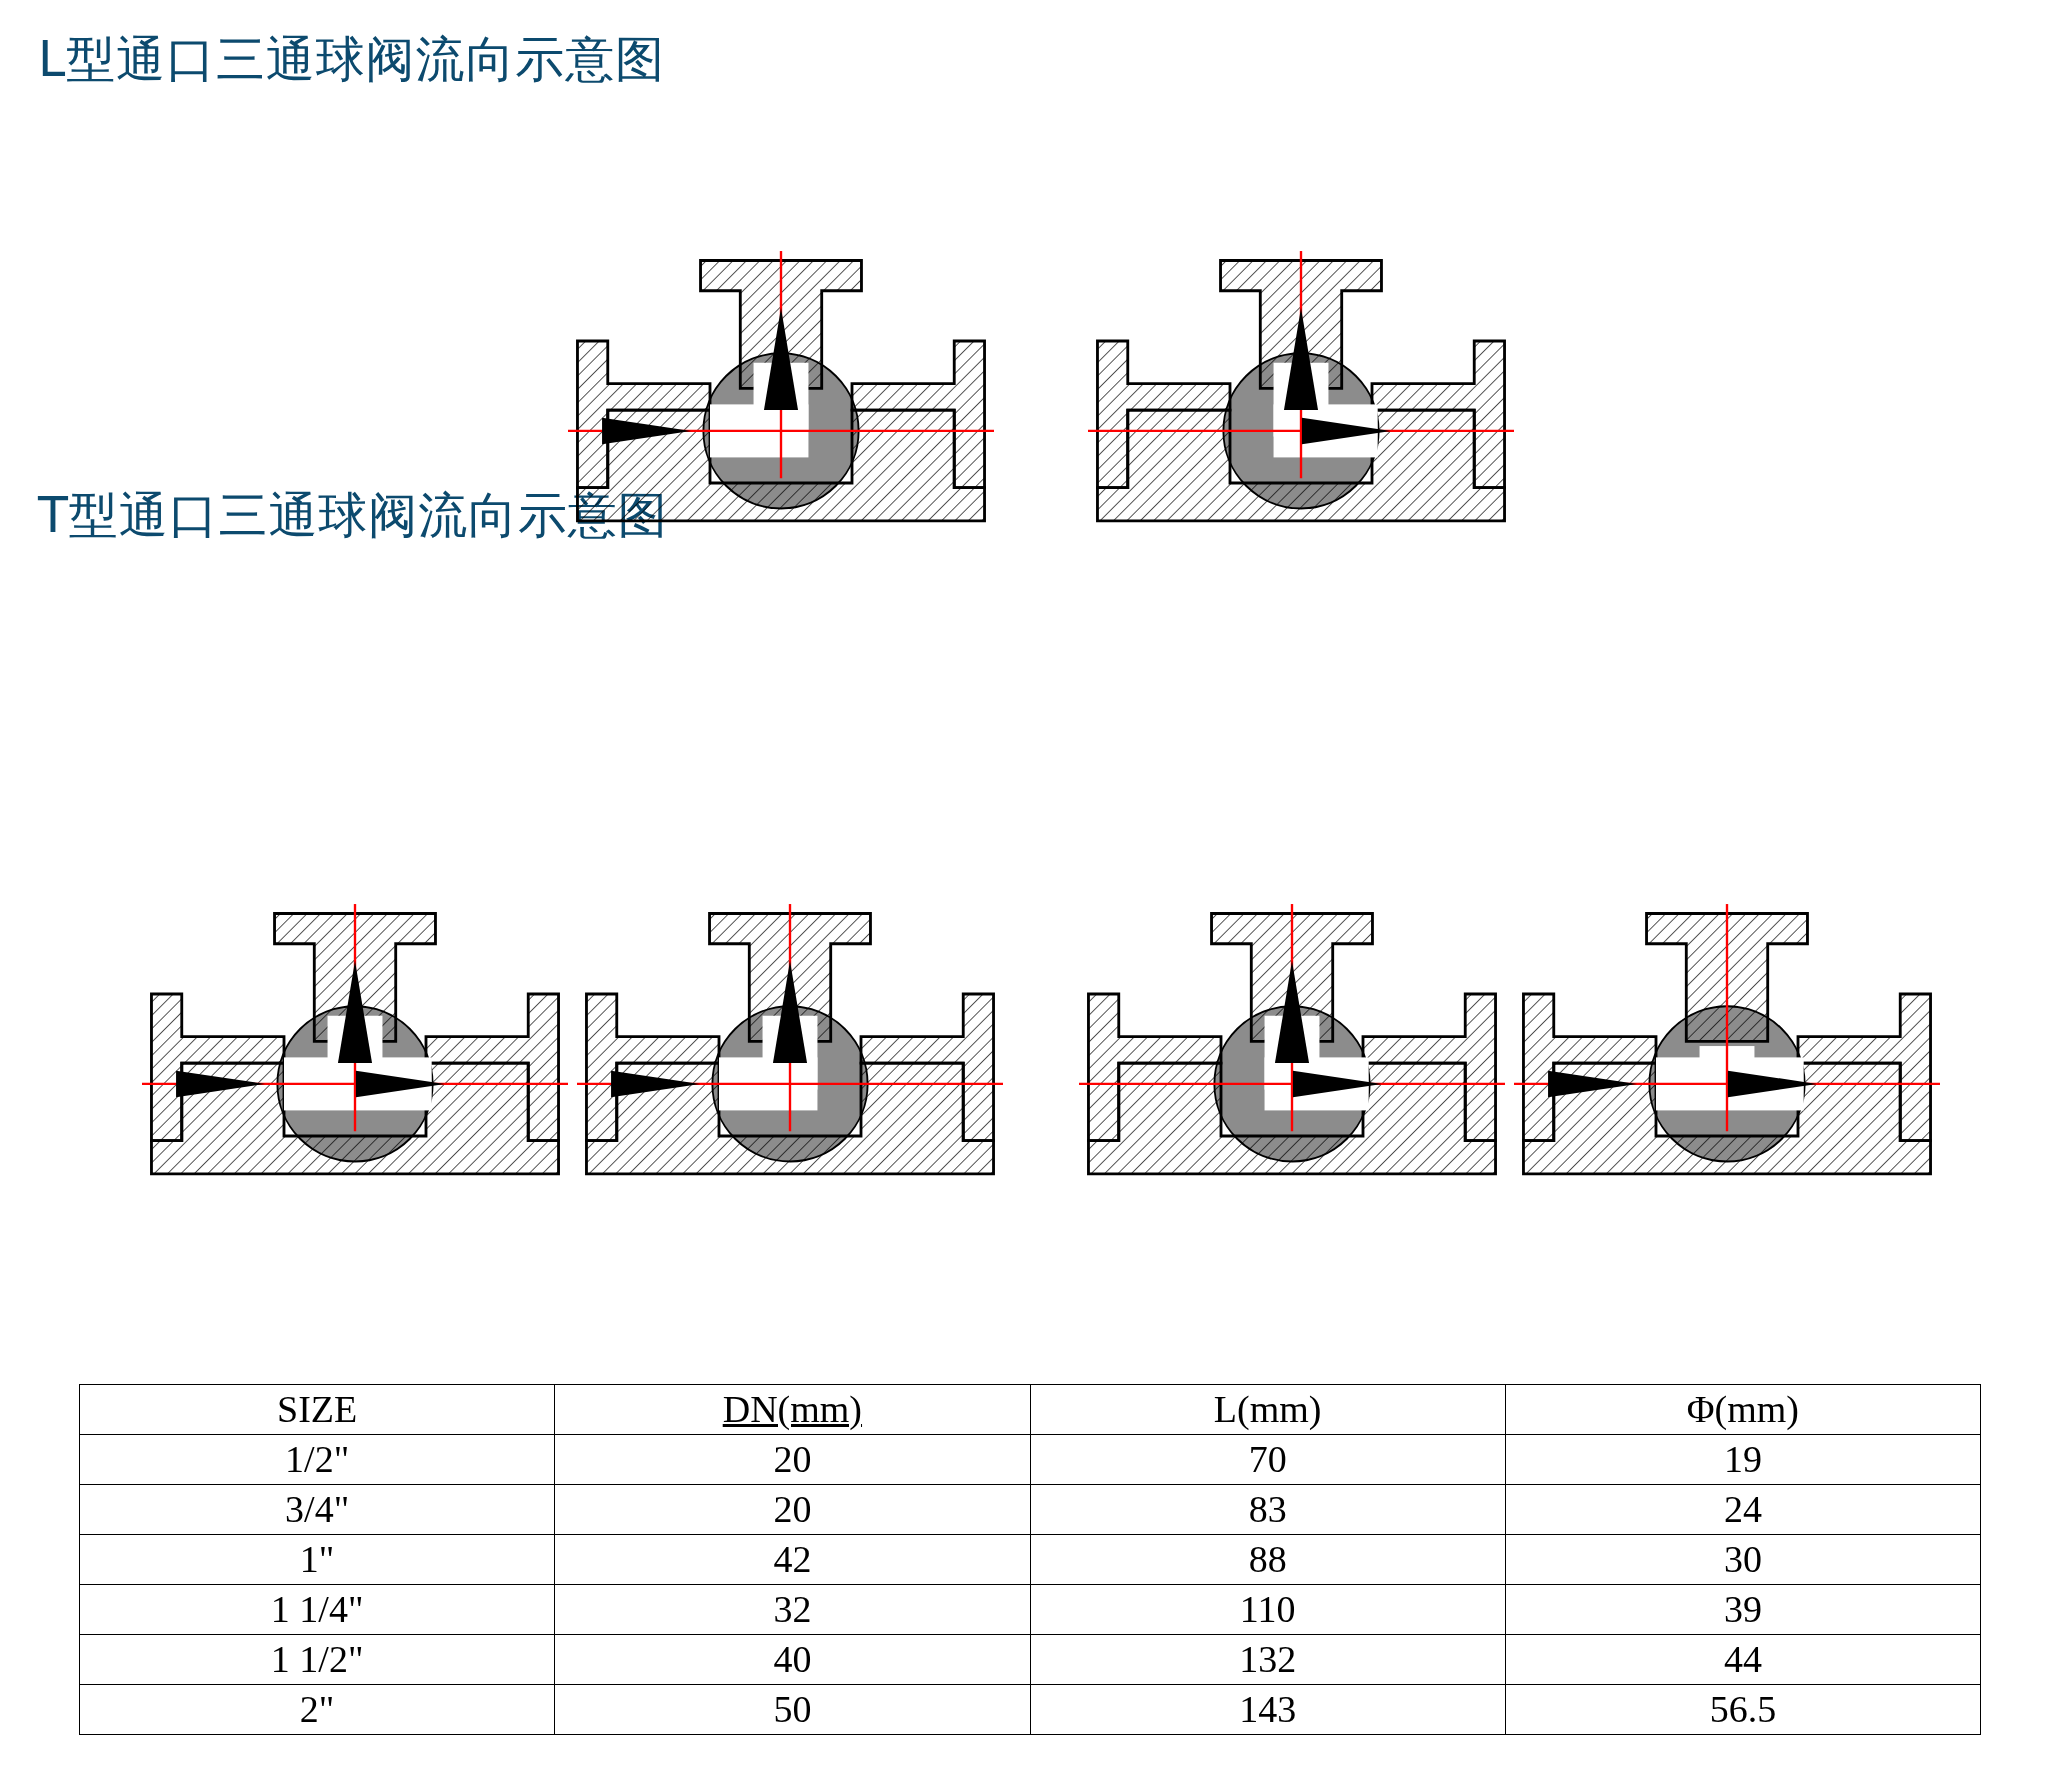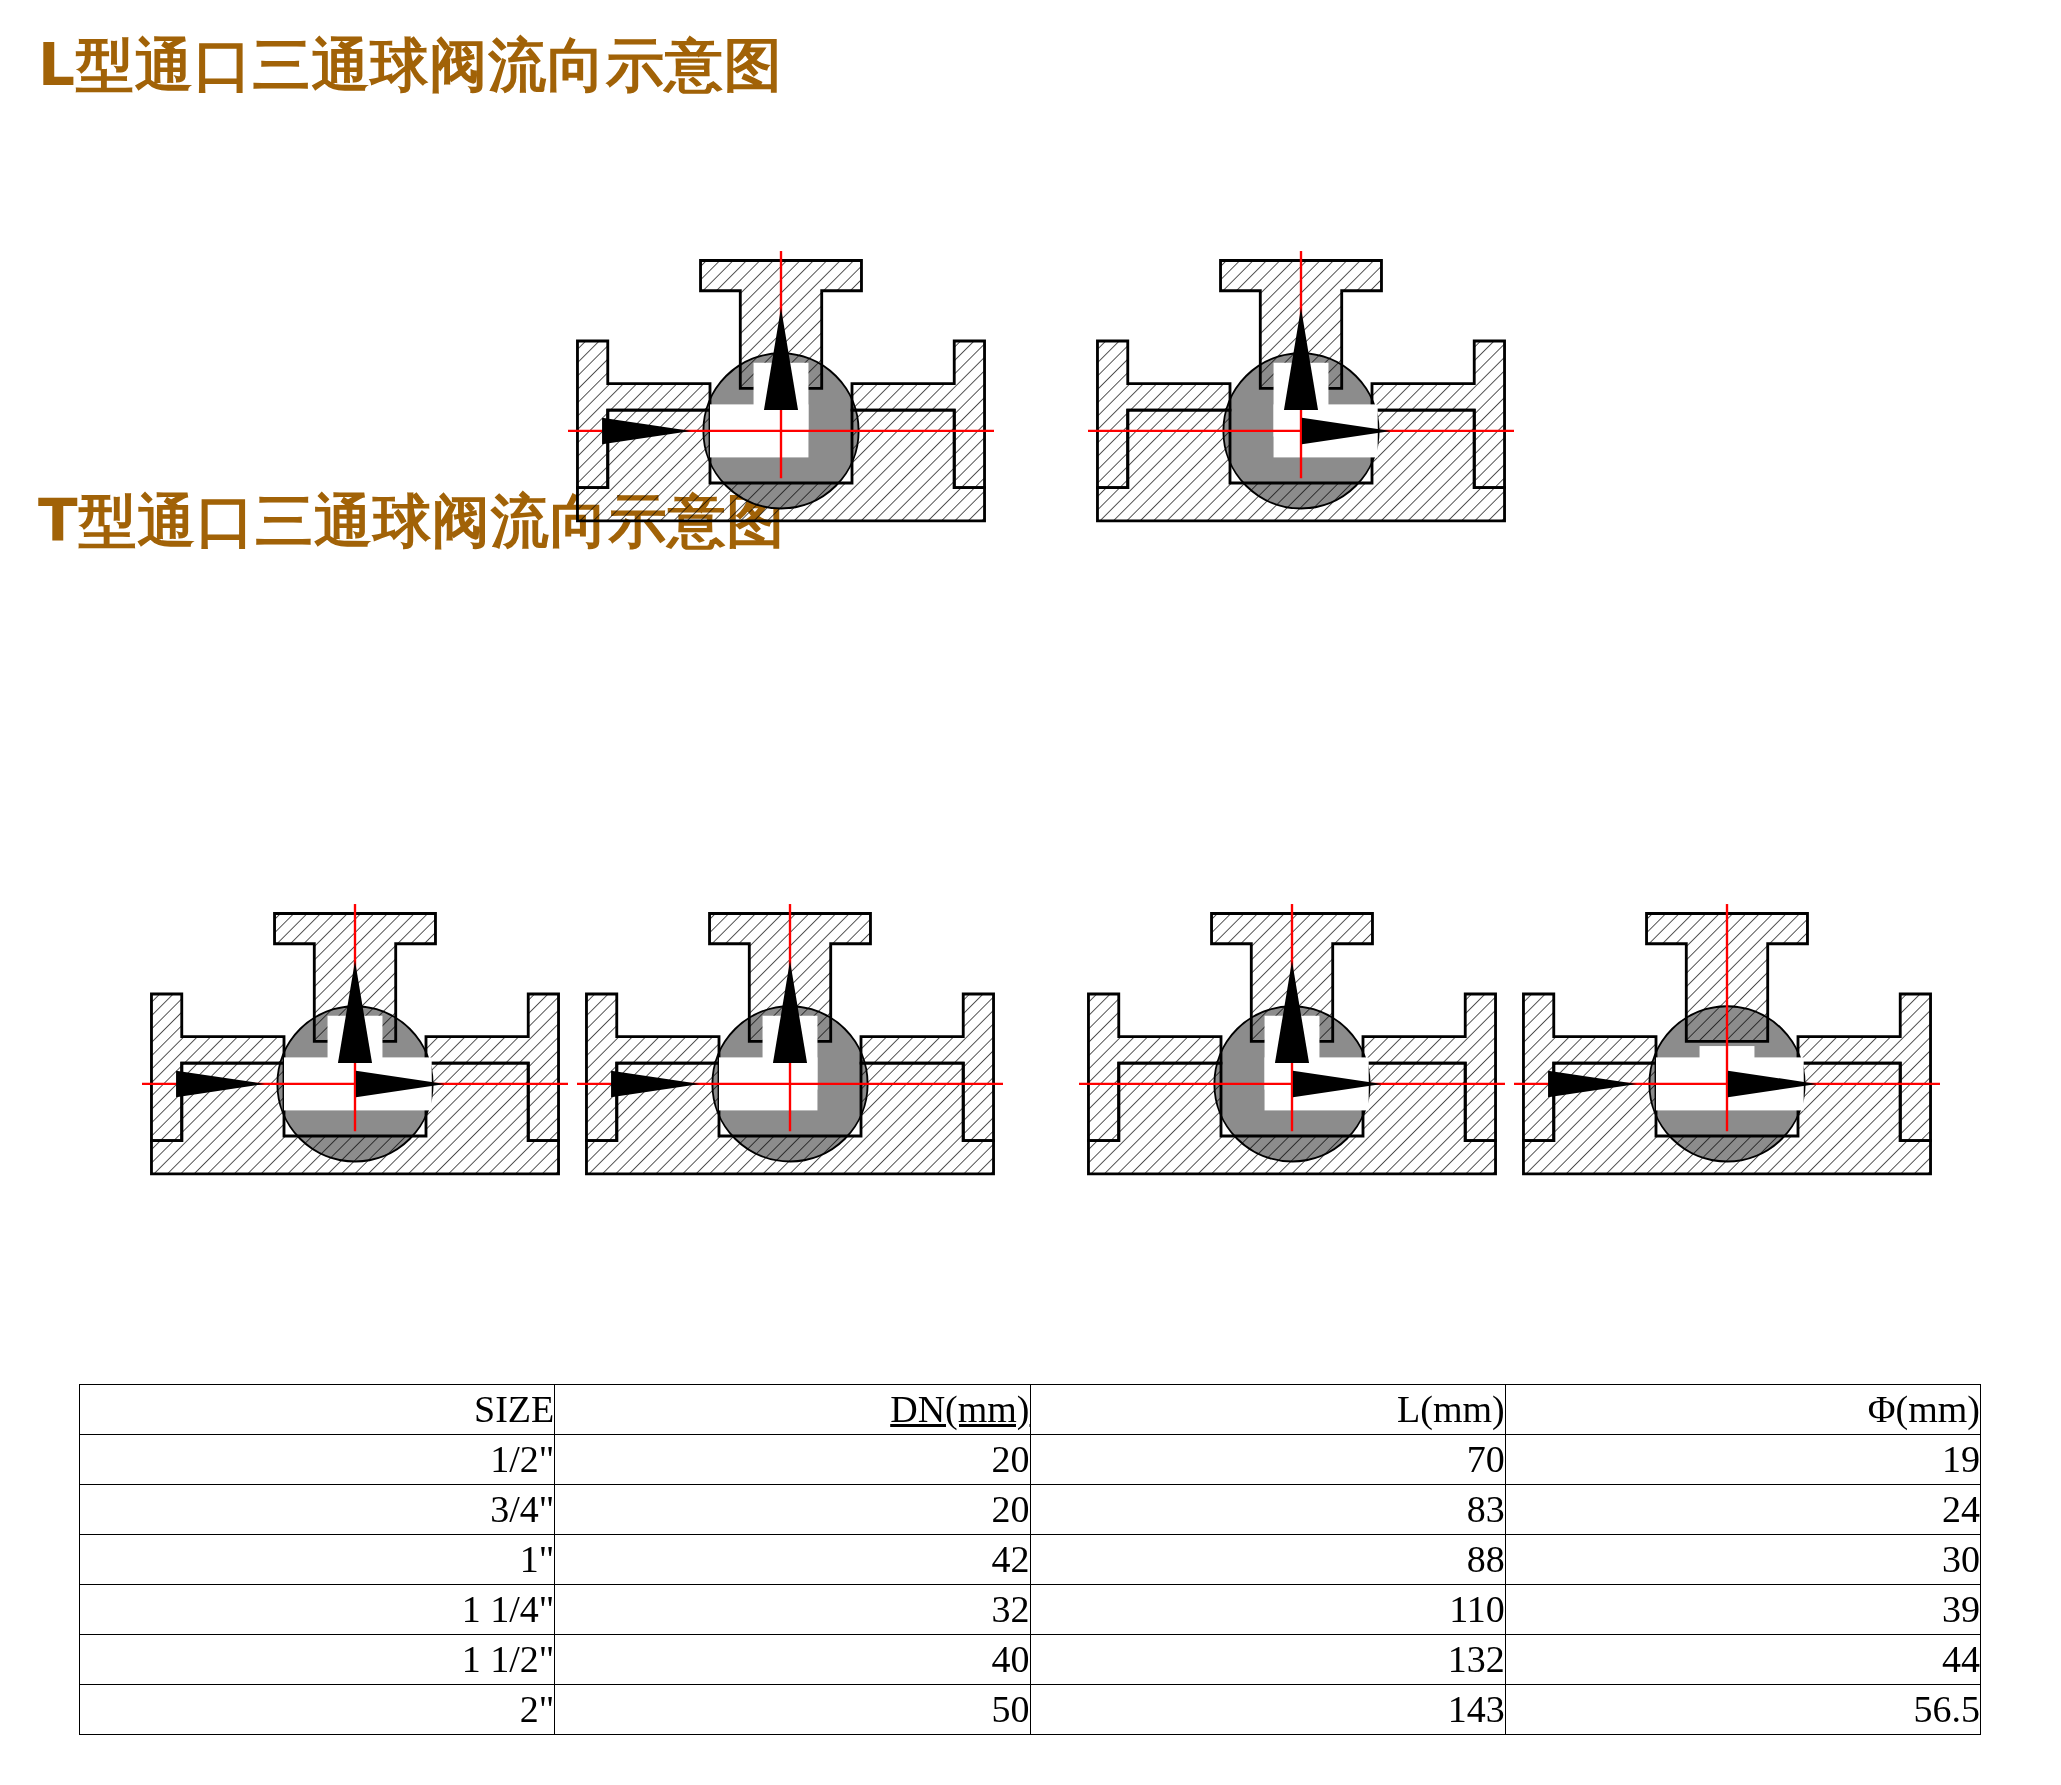--- a/index.html
+++ b/index.html
@@ -10,24 +10,24 @@
   body {
     width: 2061px;
     height: 1786px;
     position: relative;
     font-family: "Liberation Sans", sans-serif;
     color: #000000;
     overflow: hidden;
   }
   .heading {
     position: absolute;
-    font-size: 58px;
-    font-weight: 700;
+    font-size: 49px;
+    font-weight: 400;
     letter-spacing: 0.9px;
-    color: #a16207;
+    color: #0c4a6e;
     white-space: nowrap;
     font-family: "DejaVu Sans", "Liberation Sans", sans-serif;
   }
   #heading-l { left: 38px; top: 26.5px; }
   #heading-t { left: 38px; top: 483px; }
 
   .valve-group {
     position: absolute;
   }
   .valve-svg { display: block; }
@@ -36,21 +36,21 @@
   #spec-table {
     position: absolute;
     left: 79px;
     top: 1384px;
     width: 1902px;
     border-collapse: collapse;
     table-layout: fixed;
   }
   #spec-table td, #spec-table th {
     border: 1.9px solid #000000;
-    text-align: right;
+    text-align: center;
     font-size: 38px;
     font-weight: 400;
     font-family: "Liberation Serif", serif;
     height: 49px;
     padding: 0;
     line-height: 49px;
     color: #000;
   }
   #spec-table th {
     font-weight: 400;

